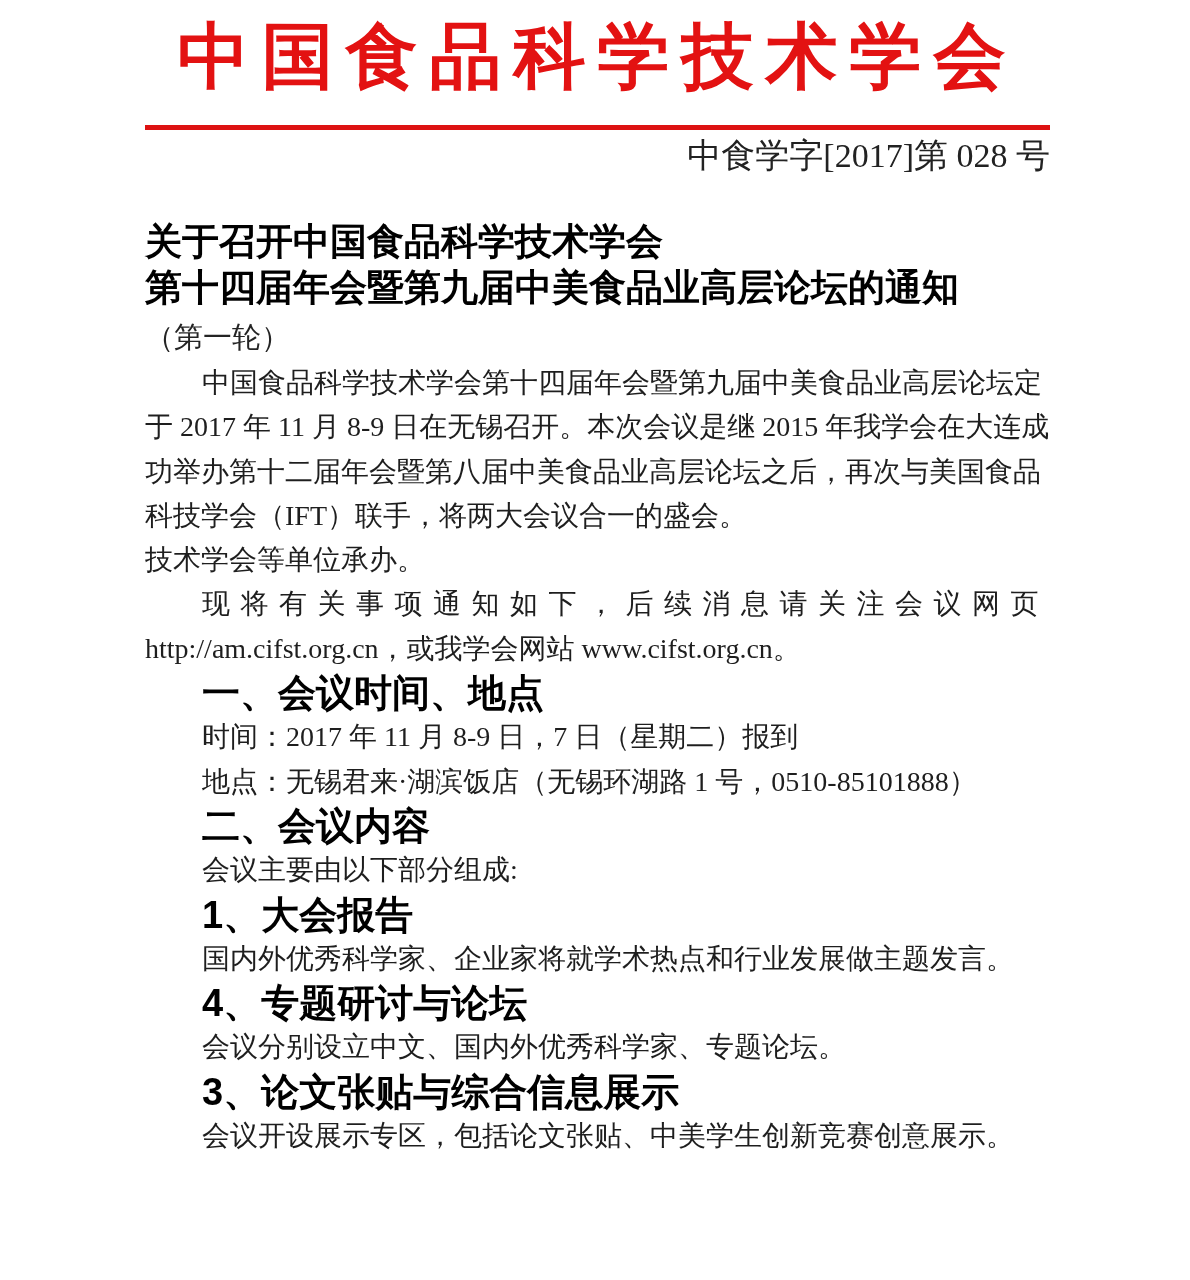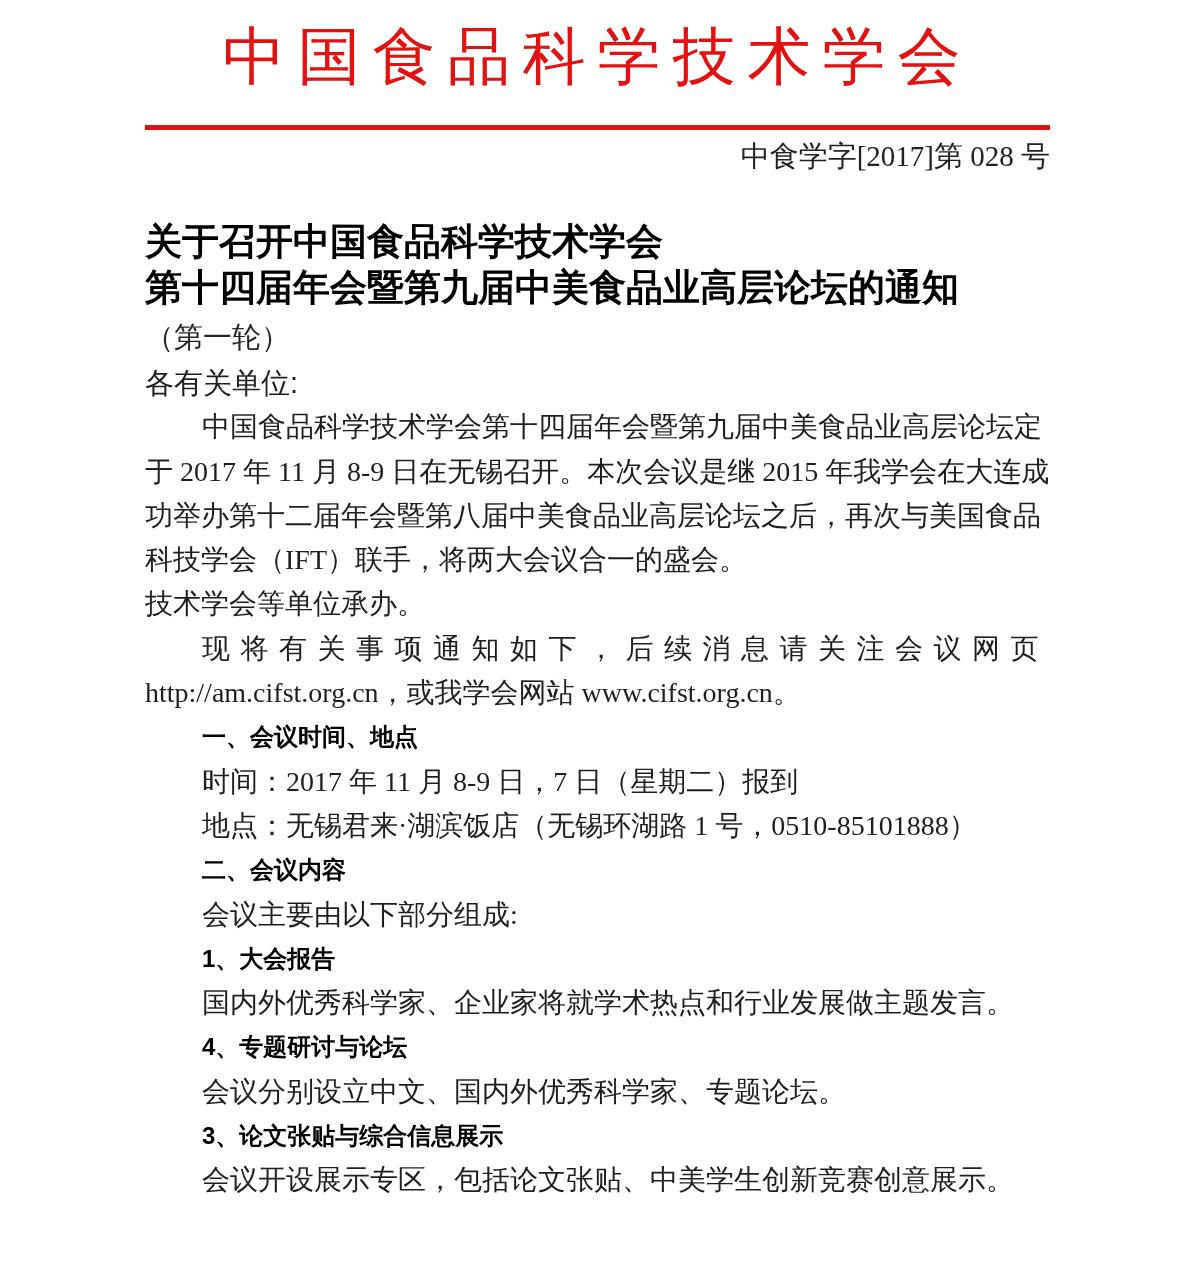--- a/index.html
+++ b/index.html
@@ -19,36 +19,36 @@
     width: 1190px;
     height: 1280px;
     padding: 0 140px 0 145px;
     background: #ffffff;
   }
   
   .org-name {
     margin-top: 16px;
     text-align: center;
     font-family: "Liberation Serif", "DejaVu Serif", serif;
-    font-weight: normal;
-    font-size: 63px;
+    font-weight: bold;
+    font-size: 72px;
     line-height: 83px;
     letter-spacing: 12px;
     color: #e31212;
     white-space: nowrap;
   }
   .red-rule {
     margin-top: 26px;
     height: 5px;
     background: #dd1212;
   }
   .doc-number {
     margin-top: 9px;
     text-align: right;
-    font-size: 29px;
+    font-size: 34px;
     line-height: 34px;
     color: #222222;
     white-space: nowrap;
   }
   
   .title-block {
     margin-top: 46px;
     text-align: left;
   }
   .title-line {
@@ -81,21 +81,21 @@
   }
   .indent {
     padding-left: 57px;
   }
   .spread {
     letter-spacing: 10.5px;
   }
   .sec-heading {
     font-family: "Liberation Sans", "DejaVu Sans", sans-serif;
     font-weight: bold;
-    font-size: 24px;
+    font-size: 38px;
     color: #000000;
   }
 </style>
 </head>
 <body>
 
 <div class="page">
 
   <div class="org-name">中国食品科学技术学会</div>
 
@@ -104,21 +104,20 @@
   <div class="doc-number">中食学字[2017]第 028 号</div>
 
   <div class="title-block">
     <div class="title-line">关于召开中国食品科学技术学会</div>
     <div class="title-line">第十四届年会暨第九届中美食品业高层论坛的通知</div>
     <div class="round-note">（第一轮）</div>
   </div>
 
   <div class="body-text">
 
-    <div class="line salutation">各有关单位:</div>
 
     <div class="line indent">中国食品科学技术学会第十四届年会暨第九届中美食品业高层论坛定</div>
     <div class="line">于 2017 年 11 月 8-9 日在无锡召开。本次会议是继 2015 年我学会在大连成</div>
     <div class="line">功举办第十二届年会暨第八届中美食品业高层论坛之后，再次与美国食品</div>
     <div class="line">科技学会（IFT）联手，将两大会议合一的盛会。</div>
 
     <div class="line">技术学会等单位承办。</div>
 
     <div class="line indent spread">现将有关事项通知如下，后续消息请关注会议网页</div>
     <div class="line">http://am.cifst.org.cn，或我学会网站 www.cifst.org.cn。</div>

